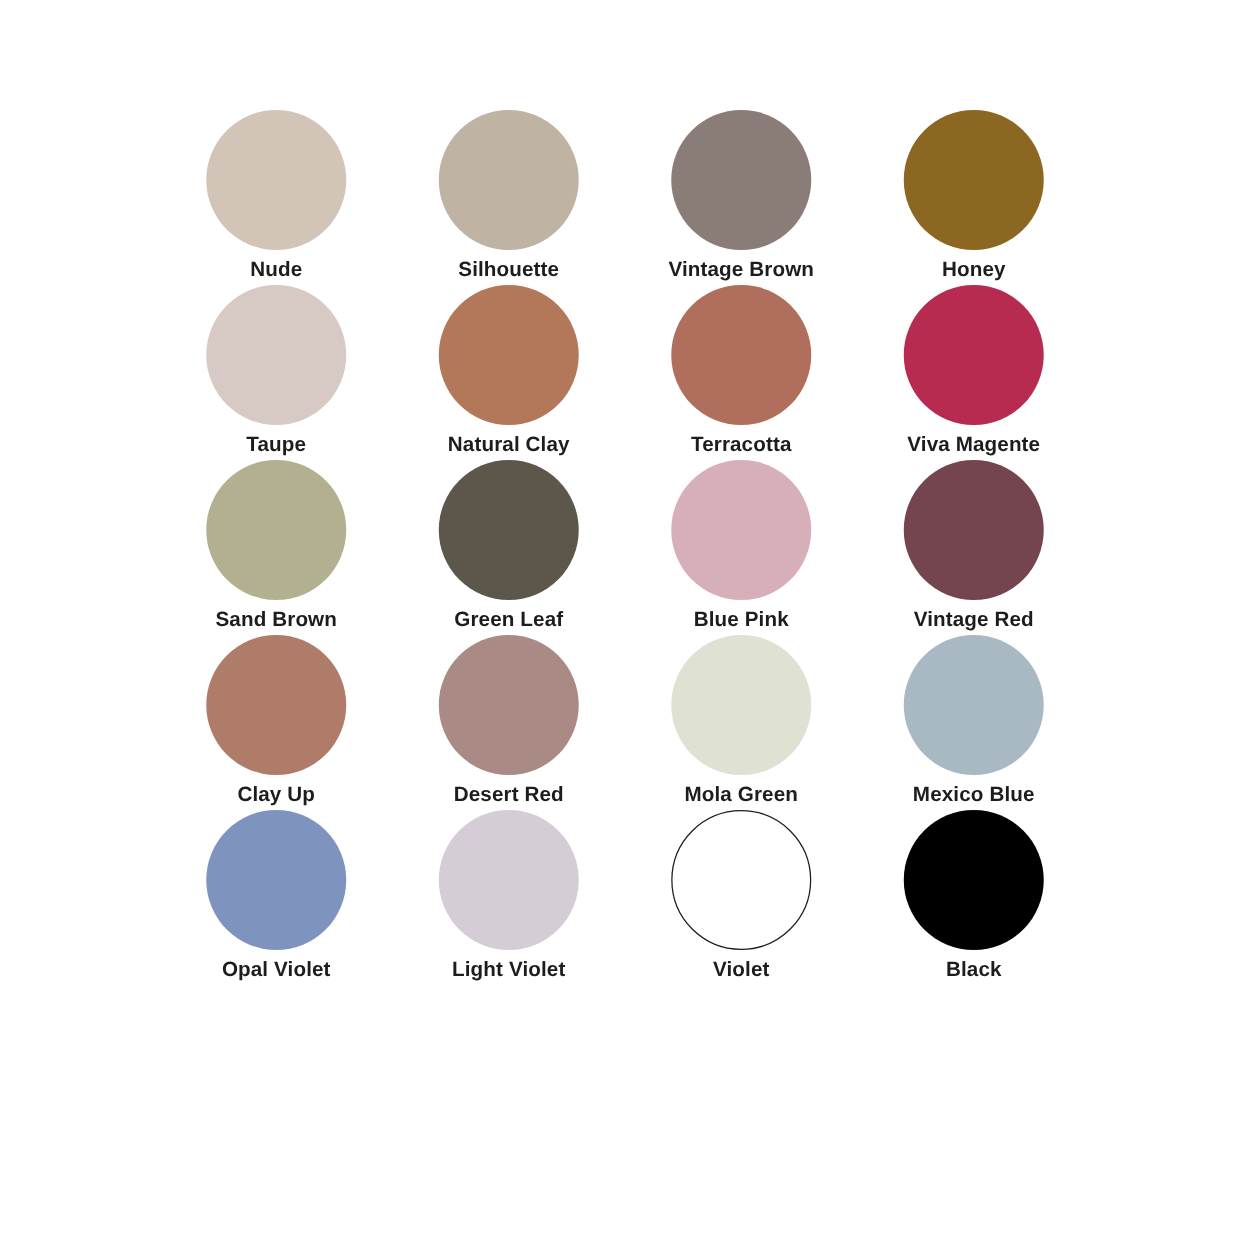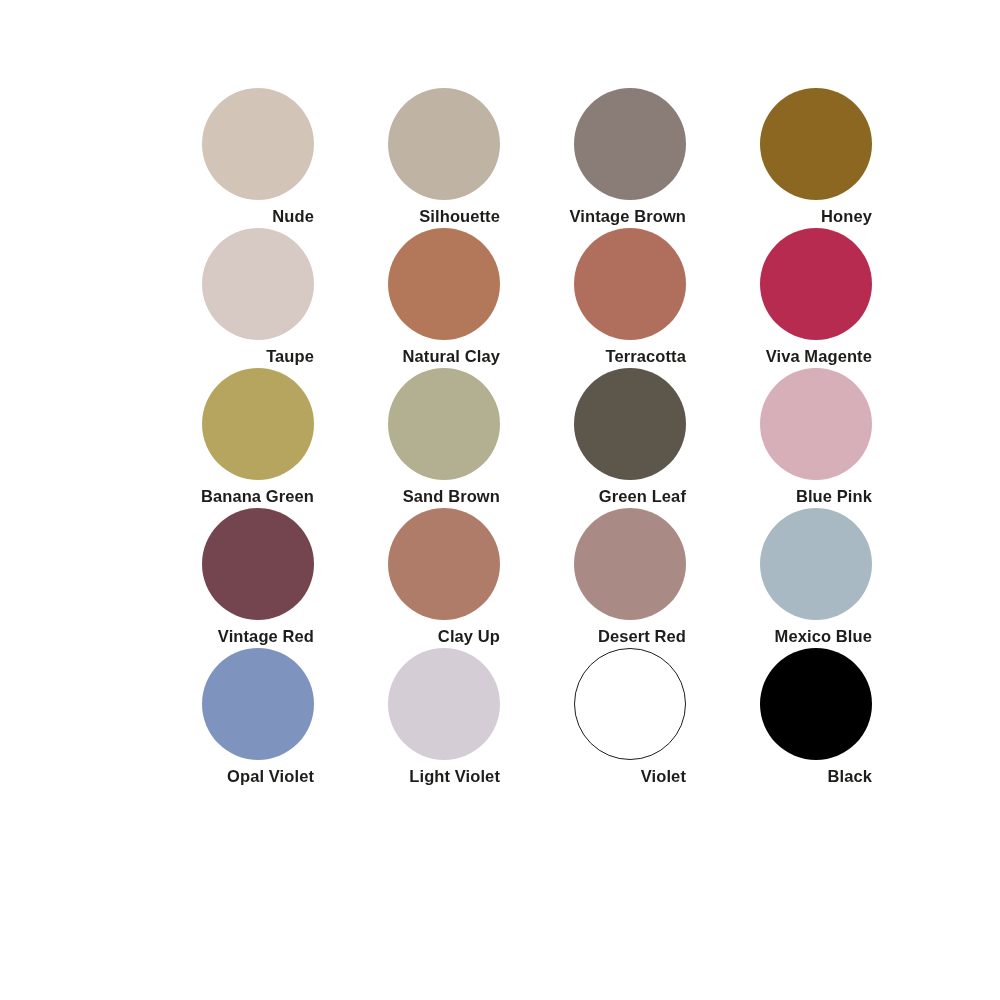--- a/index.html
+++ b/index.html
@@ -31,21 +31,21 @@
     grid-auto-rows: 140px;
     column-gap: 0px;
     row-gap: 0px;
   }
   .swatch-cell {
     position: relative;
     width: 186px;
     height: 140px;
     display: flex;
     flex-direction: column;
-    align-items: flex-end;
+    align-items: center;
     justify-content: flex-start;
   }
   .swatch-disc {
     width: 112px;
     height: 112px;
     border-radius: 50%;
     background: #cccccc;
     box-sizing: border-box;
     flex: 0 0 auto;
   }
@@ -94,24 +94,20 @@
       </div>
       <div class="swatch-cell">
         <div class="swatch-disc" style="background: rgb(176, 111, 92);"></div>
         <div class="swatch-label">Terracotta</div>
       </div>
       <div class="swatch-cell">
         <div class="swatch-disc" style="background: rgb(184, 43, 80);"></div>
         <div class="swatch-label">Viva Magente</div>
       </div>
       <div class="swatch-cell">
-        <div class="swatch-disc" style="background: rgb(181, 165, 94);"></div>
-        <div class="swatch-label">Banana Green</div>
-      </div>
-      <div class="swatch-cell">
         <div class="swatch-disc" style="background: rgb(179, 176, 145);"></div>
         <div class="swatch-label">Sand Brown</div>
       </div>
       <div class="swatch-cell">
         <div class="swatch-disc" style="background: rgb(93, 86, 75);"></div>
         <div class="swatch-label">Green Leaf</div>
       </div>
       <div class="swatch-cell">
         <div class="swatch-disc" style="background: rgb(215, 175, 185);"></div>
         <div class="swatch-label">Blue Pink</div>
@@ -120,20 +116,24 @@
         <div class="swatch-disc" style="background: rgb(116, 69, 79);"></div>
         <div class="swatch-label">Vintage Red</div>
       </div>
       <div class="swatch-cell">
         <div class="swatch-disc" style="background: rgb(176, 124, 106);"></div>
         <div class="swatch-label">Clay Up</div>
       </div>
       <div class="swatch-cell">
         <div class="swatch-disc" style="background: rgb(169, 138, 132);"></div>
         <div class="swatch-label">Desert Red</div>
+      </div>
+      <div class="swatch-cell">
+        <div class="swatch-disc" style="background: rgb(223, 225, 211);"></div>
+        <div class="swatch-label">Mola Green</div>
       </div>
       <div class="swatch-cell">
         <div class="swatch-disc" style="background: rgb(168, 185, 196);"></div>
         <div class="swatch-label">Mexico Blue</div>
       </div>
       <div class="swatch-cell">
         <div class="swatch-disc" style="background: rgb(127, 147, 191);"></div>
         <div class="swatch-label">Opal Violet</div>
       </div>
       <div class="swatch-cell">

